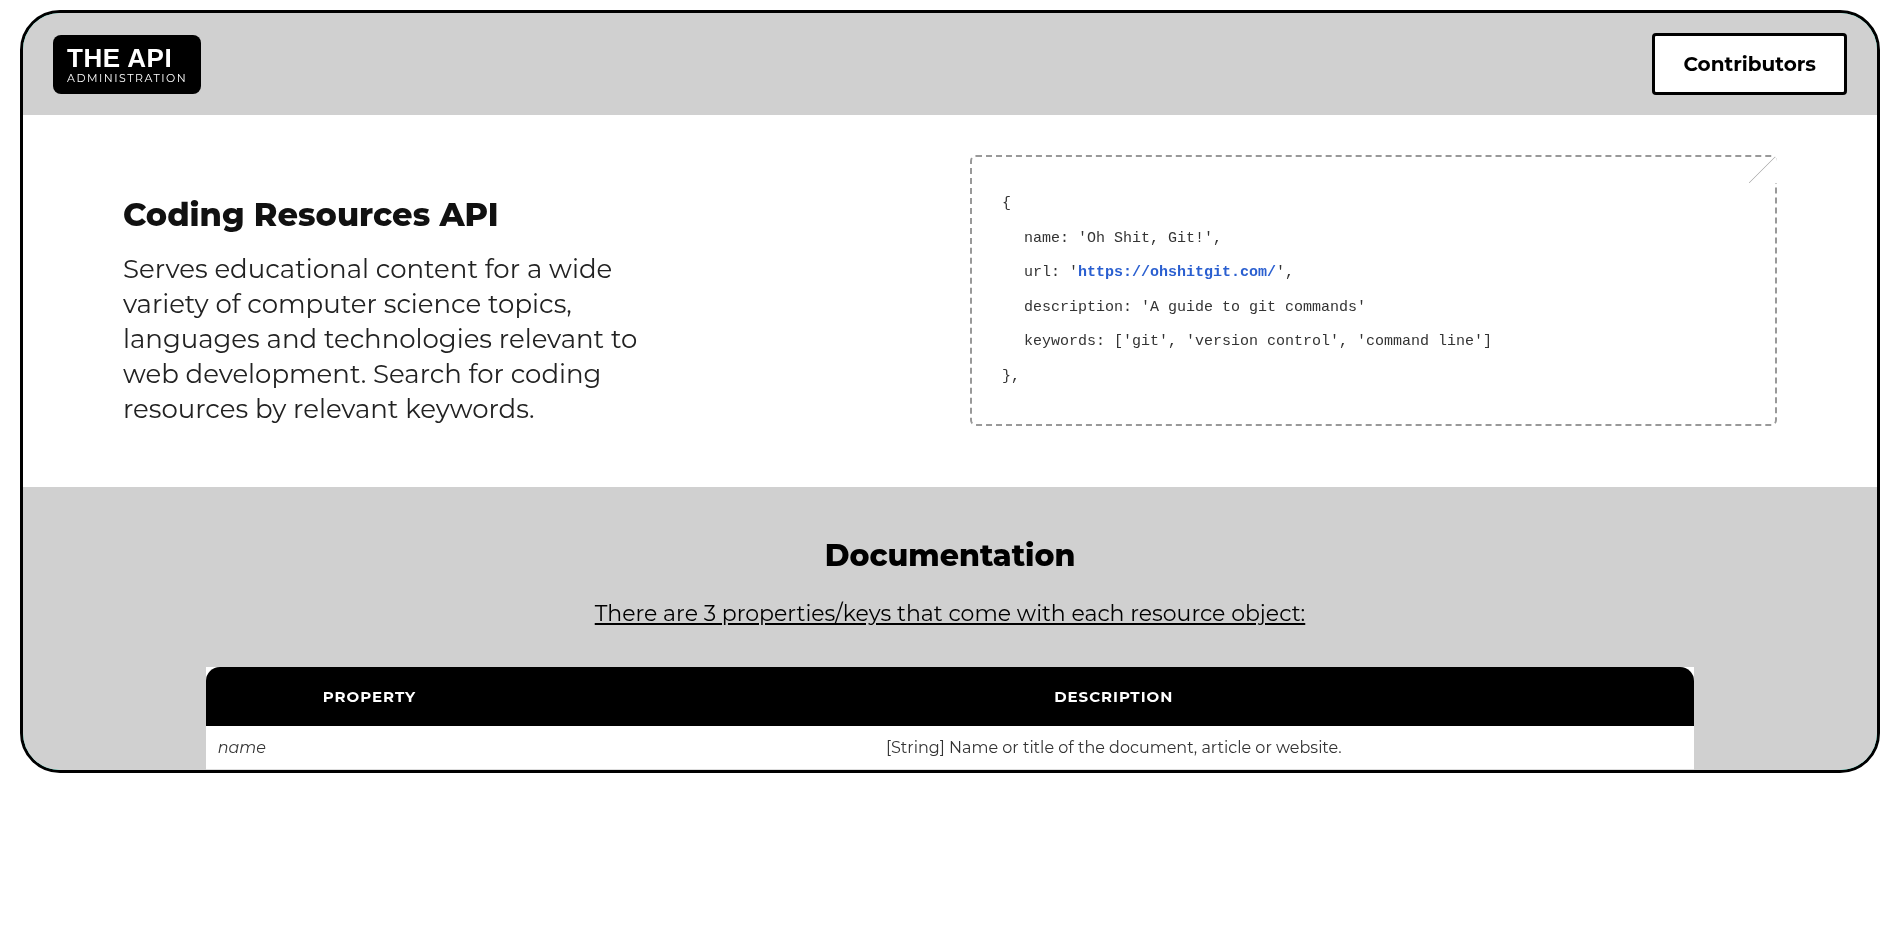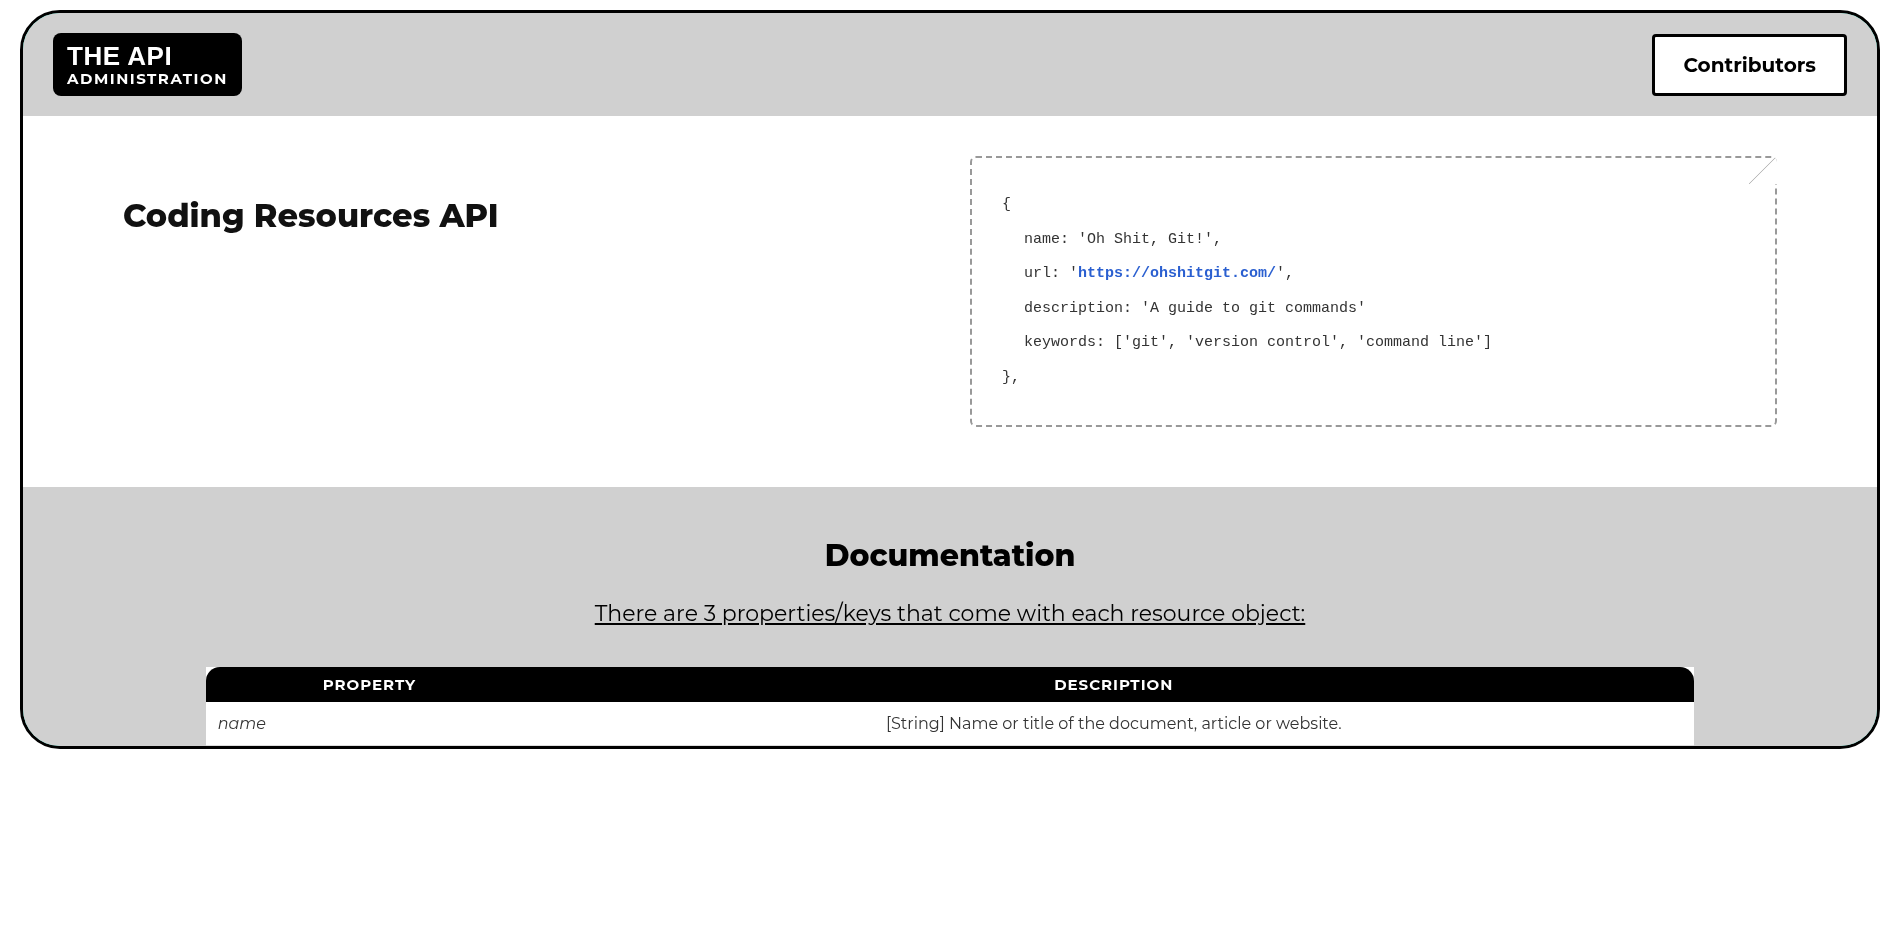--- a/index.html
+++ b/index.html
@@ -32,22 +32,22 @@
       line-height: 1;
     }
     .logo-main {
       font-size: 26px;
       font-weight: 800;
       letter-spacing: 0.5px;
       display: block;
       font-family: 'Arial Black', Impact, sans-serif;
     }
     .logo-sub {
-      font-size: 15px;
-      font-weight: 700;
+      font-size: 11px;
+      font-weight: 400;
       letter-spacing: 1.5px;
       display: block;
       margin-top: 2px;
     }
     .contributors-btn {
       background: #fff;
       border: 3px solid #000;
       border-radius: 4px;
       padding: 16px 28px;
       font-size: 20px;
@@ -144,21 +144,21 @@
       width: 90%;
       margin: 0 auto;
       border-collapse: collapse;
       background: #fff;
     }
     .doc-table thead th {
       background: #000;
       color: #fff;
       font-weight: 700;
       letter-spacing: 1px;
-      padding: 8px;
+      padding: 20px;
       font-size: 15px;
     }
     .doc-table thead th:first-child {
       border-top-left-radius: 14px;
       width: 22%;
     }
     .doc-table thead th:last-child {
       border-top-right-radius: 14px;
     }
     .doc-table td {
@@ -178,20 +178,21 @@
     <div class="logo">
       <span class="logo-main">THE API</span>
       <span class="logo-sub">ADMINISTRATION</span>
     </div>
     <button class="contributors-btn">Contributors</button>
   </div>
 
   <div class="main">
     <div class="left-col">
       <h1 class="page-title">Coding Resources API</h1>
+      <p class="intro">Serves educational content for a wide variety of computer science topics, languages and technologies relevant to web development. Search for coding resources by relevant keywords.</p>
     </div>
     <div class="right-col">
       <div class="code-box"><span class="corner-fold"></span><span>{</span>
 <span class="indent">name: 'Oh Shit, Git!',</span>
 <span class="indent"><span>url: '</span><a class="url-link">https://ohshitgit.com/</a><span>',</span></span>
 <span class="indent">description: 'A guide to git commands'</span>
 <span class="indent">keywords: ['git', 'version control', 'command line']</span>
 <span>},</span></div>
     </div>
   </div>

